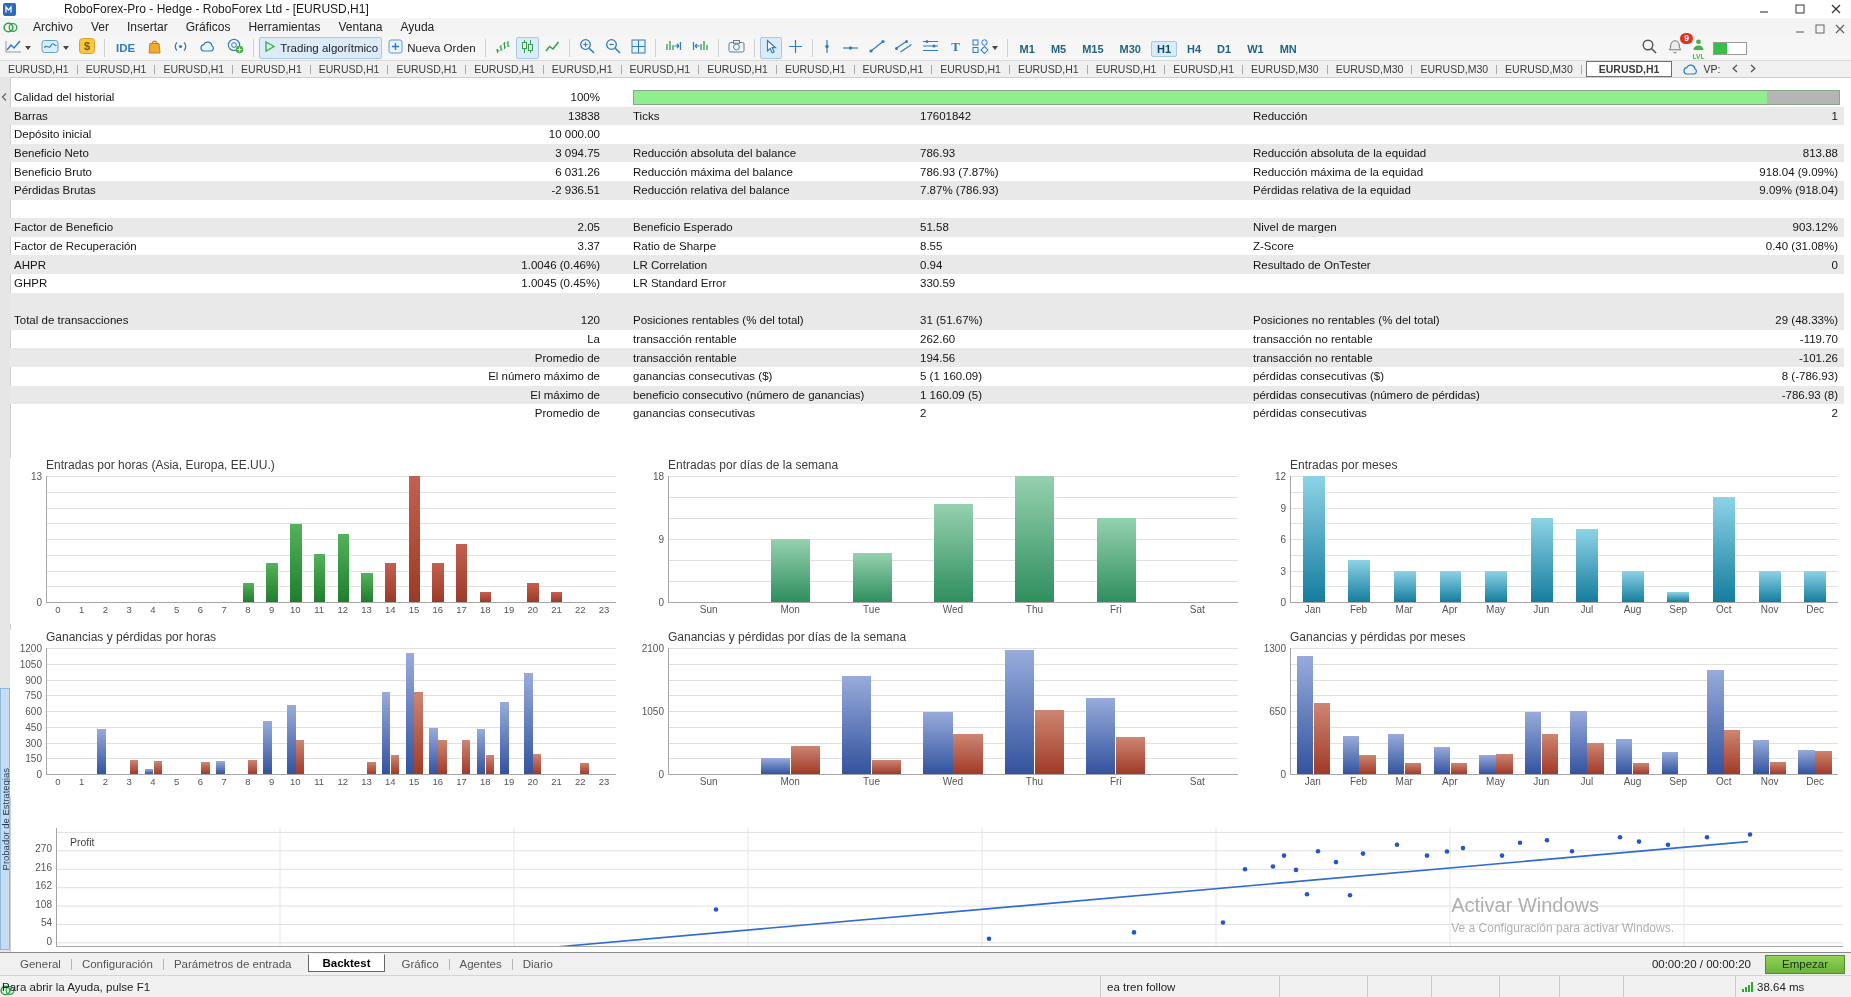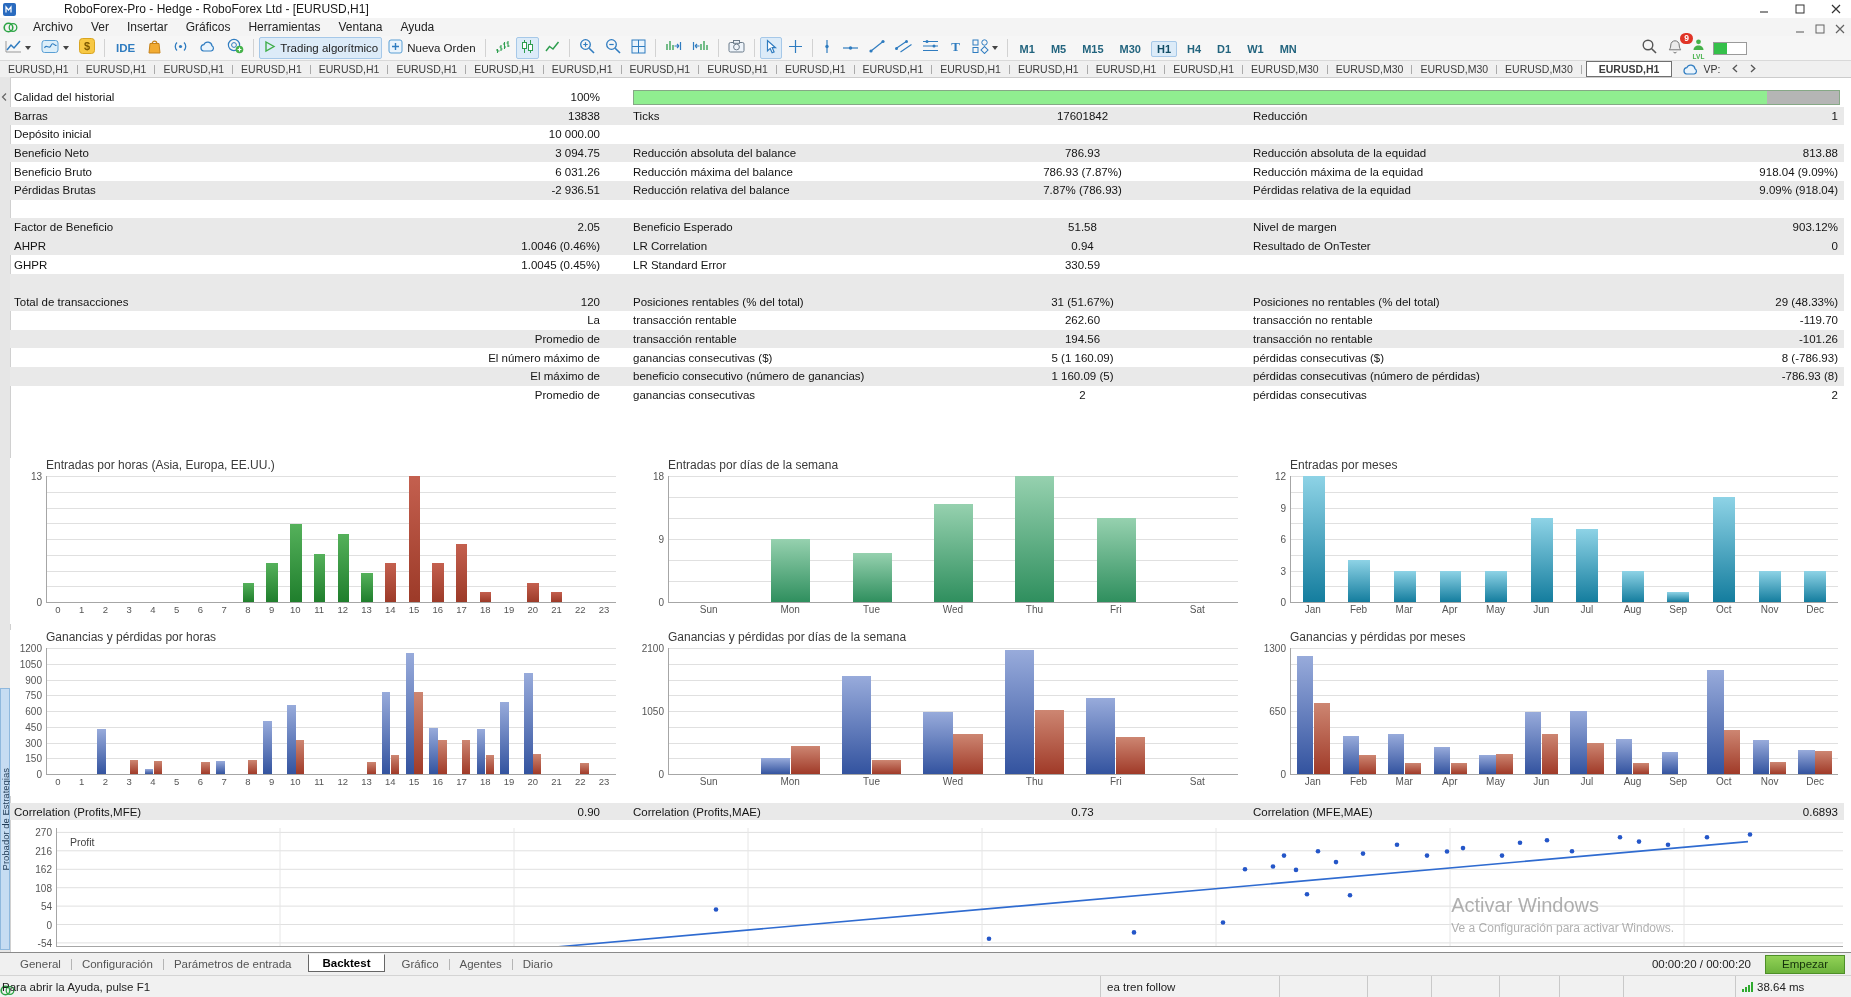--- a/index.html
+++ b/index.html
@@ -39,21 +39,21 @@
   .vps-lbl{font-size:10.5px;color:#333;margin:0 3px;}
   .tab-arrows{display:flex;gap:10px;margin:0 8px;}
   
   .stats{position:absolute;left:10px;top:88px;width:1834px;}
   .stat-row{position:relative;height:18.6px;font-size:11.5px;color:#141414;}
   .stat-row.alt{background:#e9e9e9;}
   .stat-row span{position:absolute;top:50%;transform:translateY(-50%);white-space:nowrap;overflow:hidden;}
   .c1l{left:4px;width:470px;}
   .c1v{left:280px;width:310px;text-align:right;}
   .c2l{left:623px;width:440px;}
-  .c2v{left:939px;width:267px;text-align:center;}
+  .c2v{left:910px;width:267px;text-align:left;}
   .c3l{left:1243px;width:440px;}
   .c3v{left:1556px;width:272px;text-align:right;}
   .qbar{position:absolute;left:623px;top:2px;width:1205px;height:13px;border:1px solid #86a886;background:#b5b5b5;}
   .qbar>div{height:100%;background:#90ee90;}
   
   .chart{position:absolute;background:#fff;}
   .chart-title{position:absolute;left:36px;top:0;font-size:12px;color:#3a3a3a;white-space:nowrap;}
   .plot{position:absolute;left:36px;top:18px;right:4px;height:126px;border-left:1px solid #a6a6a6;border-bottom:1px solid #a6a6a6;}
   .gridline{position:absolute;left:0;right:0;height:0;border-top:1px solid #e0e0e0;}
   .ylab{position:absolute;right:100%;margin-right:5px;font-size:10px;color:#555;white-space:nowrap;transform:translateY(-50%);}
@@ -67,21 +67,21 @@
   .bg2{background:linear-gradient(180deg,#96d1af,#2f8f5e);}
   .bt {background:linear-gradient(180deg,#8ed3e6,#147d9e);}
   .bb {background:linear-gradient(180deg,#98abdb,#33539f);}
   .br2{background:linear-gradient(180deg,#cd8672,#a03a28);}
   
   .corr{position:absolute;left:10px;top:803px;width:1834px;height:17px;background:#e9e9e9;font-size:11.5px;color:#141414;}
   .corr span{position:absolute;top:50%;transform:translateY(-50%);white-space:nowrap;}
   
   .scatter{position:absolute;left:10px;top:822px;width:1834px;height:130px;}
   .sc-plot{position:absolute;left:46px;top:6px;width:1786px;height:118px;border-left:1px solid #a6a6a6;border-bottom:1px solid #a6a6a6;}
-  .sc-ylab{position:absolute;width:40px;text-align:right;font-size:10px;color:#555;left:2px;transform:translateY(-50%);}
+  .sc-ylab{position:absolute;width:40px;text-align:right;font-size:10px;color:#555;left:2px;transform:translateY(-50%);margin-top:16px;}
   .profit-lbl{position:absolute;left:60px;top:14px;font-size:10.5px;color:#444;}
   .watermark{position:absolute;right:170px;top:72px;text-align:left;color:rgba(112,112,112,0.55);pointer-events:none;}
   .watermark .w1{font-size:20px;}
   .watermark .w2{font-size:12px;margin-top:4px;}
   
   .tester-row{position:absolute;left:0;right:0;top:952px;height:22px;background:#f0f0f0;border-top:1px solid #8a8a8a;display:flex;align-items:center;font-size:11.5px;color:#555;}
   .ttab{padding:0 10px;white-space:nowrap;}
   .ttab-sep{width:1px;height:11px;background:#b5b5b5;}
   .ttab.active{background:#fff;border:1px solid #666;border-top-color:#fff;color:#000;font-weight:bold;padding:2px 14px;margin:0 6px;position:relative;top:-1px;}
   .tester-right{margin-left:auto;display:flex;align-items:center;}
@@ -483,20 +483,28 @@
       </div>
       <div class="stat-row"></div>
       <div class="stat-row alt">
         <span class="c1l">Factor de Beneficio</span>
         <span class="c1v">2.05</span>
         <span class="c2l">Beneficio Esperado</span>
         <span class="c2v">51.58</span>
         <span class="c3l">Nivel de margen</span>
         <span class="c3v">903.12%</span>
       </div>
+      <div class="stat-row">
+        <span class="c1l">Factor de Recuperación</span>
+        <span class="c1v">3.37</span>
+        <span class="c2l">Ratio de Sharpe</span>
+        <span class="c2v">8.55</span>
+        <span class="c3l">Z-Score</span>
+        <span class="c3v">0.40 (31.08%)</span>
+      </div>
       <div class="stat-row alt">
         <span class="c1l">AHPR</span>
         <span class="c1v">1.0046 (0.46%)</span>
         <span class="c2l">LR Correlation</span>
         <span class="c2v">0.94</span>
         <span class="c3l">Resultado de OnTester</span>
         <span class="c3v">0</span>
       </div>
       <div class="stat-row">
         <span class="c1l">GHPR</span>
@@ -992,28 +1000,20 @@
         <div>Jun</div>
         <div>Jul</div>
         <div>Aug</div>
         <div>Sep</div>
         <div>Oct</div>
         <div>Nov</div>
         <div>Dec</div>
       </div>
     </div>
 
-  <div class="corr" id="corr">
-      <span class="c1l">Correlation (Profits,MFE)</span>
-      <span class="c1v">0.90</span>
-      <span class="c2l">Correlation (Profits,MAE)</span>
-      <span class="c2v">0.73</span>
-      <span class="c3l">Correlation (MFE,MAE)</span>
-      <span class="c3v">0.6893</span>
-    </div>
 
   <div class="scatter">
     <div id="sc-ylabs">
         <span class="sc-ylab" style="top: 10.4335px;">270</span>
         <span class="sc-ylab" style="top: 28.8497px;">216</span>
         <span class="sc-ylab" style="top: 47.2659px;">162</span>
         <span class="sc-ylab" style="top: 65.6821px;">108</span>
         <span class="sc-ylab" style="top: 84.0983px;">54</span>
         <span class="sc-ylab" style="top: 102.514px;">0</span>
         <span class="sc-ylab" style="top: 120.931px;">-54</span>

